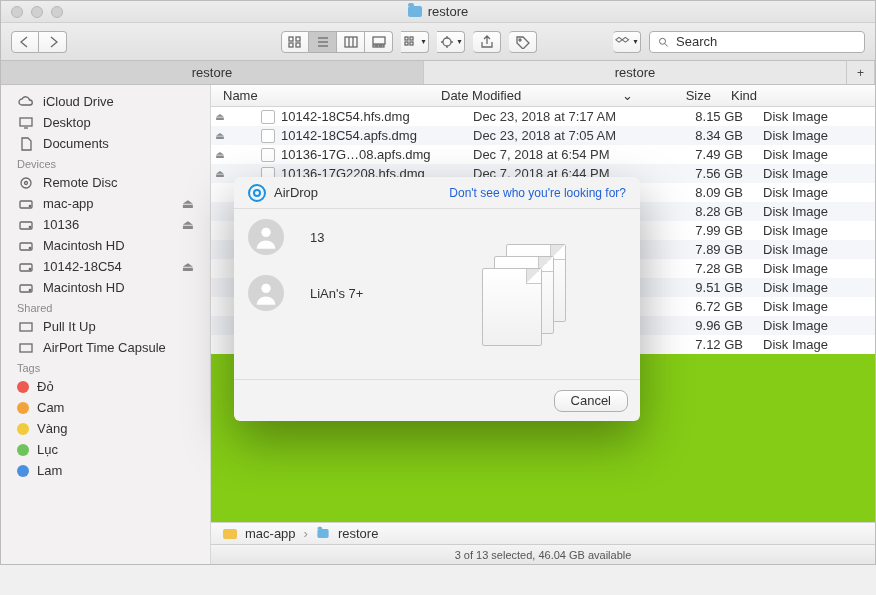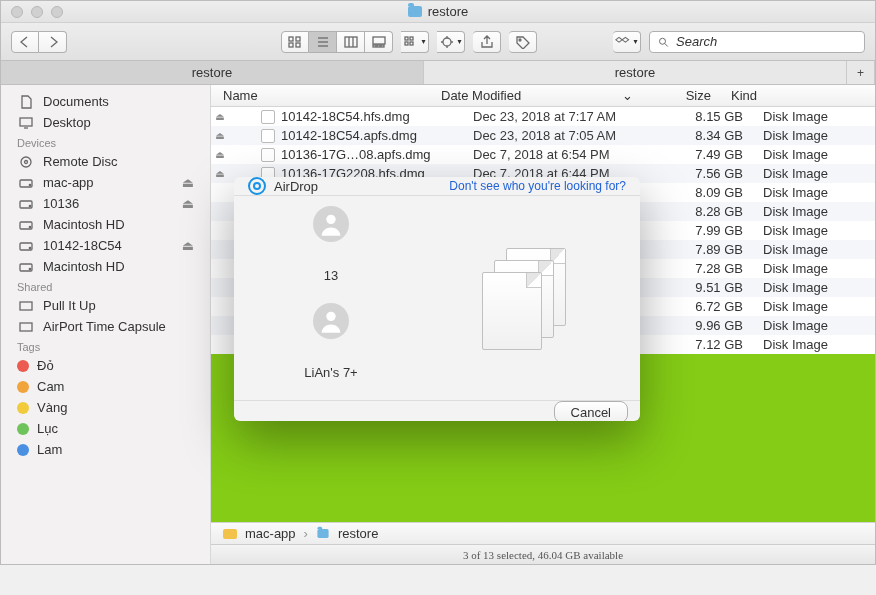--- a/index.html
+++ b/index.html
@@ -12,21 +12,21 @@
 .folder-icon { width:14px; height:11px; background:#6fb5e1; border-radius:2px; position:relative; }
 .folder-icon::before { content:""; position:absolute; top:-3px; left:0; width:6px; height:3px; background:#6fb5e1; border-radius:2px 2px 0 0; }
 .toolbar { height:38px; background:linear-gradient(#ededed,#e1e1e1); border-bottom:1px solid #c0c0c0; display:flex; align-items:center; padding:0 10px; gap:8px; }
 .btn-group { display:flex; }
 .tb-btn { height:22px; min-width:28px; border:1px solid #b0b0b0; background:linear-gradient(#fdfdfd,#f2f2f2); display:flex; align-items:center; justify-content:center; color:#5a5a5a; font-size:12px; }
 .tb-btn:first-child { border-radius:4px 0 0 4px; }
 .tb-btn:last-child { border-radius:0 4px 4px 0; border-left:none; }
 .tb-btn.single { border-radius:4px; }
 .tb-btn + .tb-btn { border-left:none; }
 .tb-btn.active { background:#c8c8c8; }
-.search { flex:1; max-width:220px; margin-left:auto; height:22px; border:1px solid #b0b0b0; border-radius:4px; background:#fff; display:flex; align-items:center; padding:0 8px; color:#9a9a9a;font-style:italic; }
+.search { flex:1; max-width:220px; margin-left:auto; height:22px; border:1px solid #b0b0b0; border-radius:4px; background:#fff; display:flex; align-items:center; padding:0 8px; color:#9a9a9a; }
 .tabs { height:24px; background:#e0e0e0; border-bottom:1px solid #c0c0c0; display:flex; }
 .tab { flex:1; display:flex; align-items:center; justify-content:center; border-right:1px solid #c9c9c9; color:#4a4a4a; font-size:12px; background:#e8e8e8; }
 .tab.active { background:#d2d2d2; }
 .tab.plus { flex:0 0 28px; }
 .body { flex:1; display:flex; overflow:hidden; }
 .sidebar { width:210px; background:#f3f1f2; border-right:1px solid #d7d7d7; overflow-y:auto; padding:6px 0 0 0; }
 .sb-head { padding:4px 16px 2px; color:#8a8a8a; font-size:11px; }
 .sb-item { display:flex; align-items:center; gap:8px; padding:3px 16px; color:#3a3a3a; font-size:13px; }
 .sb-item .icon { width:18px; height:14px; display:flex; align-items:center; justify-content:center; color:#7a7a7a; }
 .tag-dot { width:12px; height:12px; border-radius:50%; }
@@ -42,30 +42,30 @@
 .row:nth-child(odd){ background:#fff; }
 .row .eject { width:18px; text-align:center; color:#8a8a8a; font-size:10px; }
 .row .fname { flex:0 0 212px; display:flex; align-items:center; gap:6px;margin-left:32px; }
 .row .date { flex:0 0 200px; color:#3a3a3a; }
 .row .size { flex:0 0 80px; text-align:right; padding-right:10px; }
 .row .kind { flex:1; padding-left:10px; }
 .dmg-icon { width:14px; height:14px; background:#fff; border:1px solid #bbb; border-radius:2px; position:relative; }
 .pathbar { height:22px; background:linear-gradient(#fafafa,#ededed); border-top:1px solid #d2d2d2; display:flex; align-items:center; padding:0 12px; gap:8px; font-size:11px; color:#555; }
 .drive-icon { width:14px; height:10px; background:#f3c24a; border-radius:2px; }
 .chev { color:#999; }
-.statusbar { height:20px; background:linear-gradient(#f4f4f4,#e6e6e6); border-top:1px solid #cdcdcd; display:flex; align-items:center; justify-content:center; font-size:11px; color:#555;font-family:Liberation Serif, serif; }
+.statusbar { height:20px; background:linear-gradient(#f4f4f4,#e6e6e6); border-top:1px solid #cdcdcd; display:flex; align-items:center; justify-content:center; font-size:11px; color:#555; }
 
 .modal { position:absolute; left:234px; top:177px; width:406px; height:244px; background:#f3f3f3; border-radius:6px; box-shadow:0 20px 50px rgba(0,0,0,0.35); display:flex; flex-direction:column; overflow:hidden; }
 .modal-head { height:32px; border-bottom:1px solid #ddd; display:flex; align-items:center; padding:0 14px; }
 .airdrop-icon { width:18px; height:18px; border:2px solid #1993e6; border-radius:50%; position:relative; margin-right:8px; }
 .airdrop-icon::before { content:""; position:absolute; inset:3px; border:2px solid #1993e6; border-radius:50%; }
 .modal-head .link { margin-left:auto; color:#2262d6; font-size:12px; }
 .modal-body { flex:1; display:flex; }
 .recipients { flex:0 0 180px; padding:10px 0 0 14px; }
-.recip { display:flex; align-items:center; gap:26px; margin-bottom:20px;flex-direction:column; }
+.recip { display:flex; align-items:center; gap:26px; margin-bottom:20px; }
 .avatar { width:36px; height:36px; border-radius:50%; background:#d4d4d4; display:flex; align-items:center; justify-content:center; }
 .avatar svg { width:28px; height:28px; fill:#fff; }
 .preview { flex:1; display:flex; align-items:center; justify-content:center; }
 .stack { position:relative; width:90px; height:100px; }
 .doc { position:absolute; width:60px; height:78px; background:linear-gradient(#fff,#f0f0f0); border:1px solid #c0c0c0; border-radius:2px; }
 .doc::after{ content:""; position:absolute; top:0; right:0; width:14px; height:14px; background:linear-gradient(135deg,#e5e5e5 50%,#fff 50%); border-left:1px solid #c9c9c9; border-bottom:1px solid #c9c9c9; }
 .doc.d3 { left:24px; top:0; }
 .doc.d2 { left:12px; top:12px; }
 .doc.d1 { left:0; top:24px; }
 .modal-foot { height:42px; border-top:1px solid #ddd; display:flex; align-items:center; justify-content:flex-end; padding:0 12px; }
@@ -199,33 +199,41 @@
       </div>
     <div class="tab plus">+</div>
   </div>
 
   <div class="body">
     <div class="sidebar">
       <div id="sb-fav">
           <div class="sb-item">
     <span class="icon">
               <svg class="ico" viewBox="0 0 16 14">
-                <path d="M4 1h6l3 3v9H4z"></path>
-              </svg>
-            </span>
-    <span>Documents</span>
+                <path d="M4 10a3 3 0 010-6 4 4 0 017.5 1A2.5 2.5 0 0112 10z"></path>
+              </svg>
+            </span>
+    <span>iCloud Drive</span>
           </div>
           <div class="sb-item">
     <span class="icon">
               <svg class="ico" viewBox="0 0 16 14">
                 <rect x="2" y="2" width="12" height="8"></rect>
                 <line x1="6" y1="12" x2="10" y2="12"></line>
               </svg>
             </span>
     <span>Desktop</span>
+          </div>
+          <div class="sb-item">
+    <span class="icon">
+              <svg class="ico" viewBox="0 0 16 14">
+                <path d="M4 1h6l3 3v9H4z"></path>
+              </svg>
+            </span>
+    <span>Documents</span>
           </div>
         </div>
       <div class="sb-head">Devices</div>
       <div id="sb-dev">
           <div class="sb-item">
     <span class="icon">
               <svg class="ico" viewBox="0 0 16 14">
                 <circle cx="8" cy="7" r="5"></circle>
                 <circle cx="8" cy="7" r="1.5"></circle>
               </svg>

